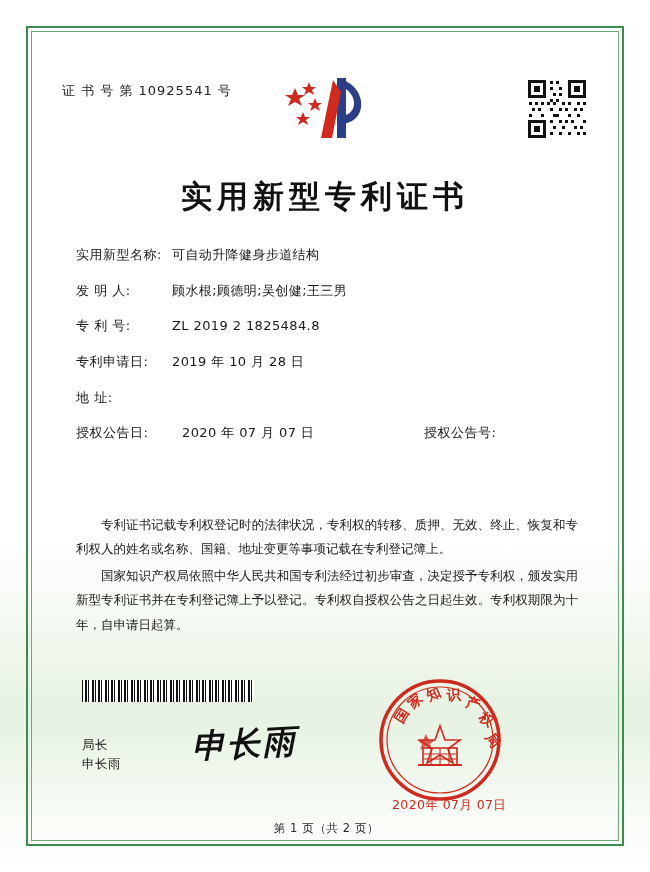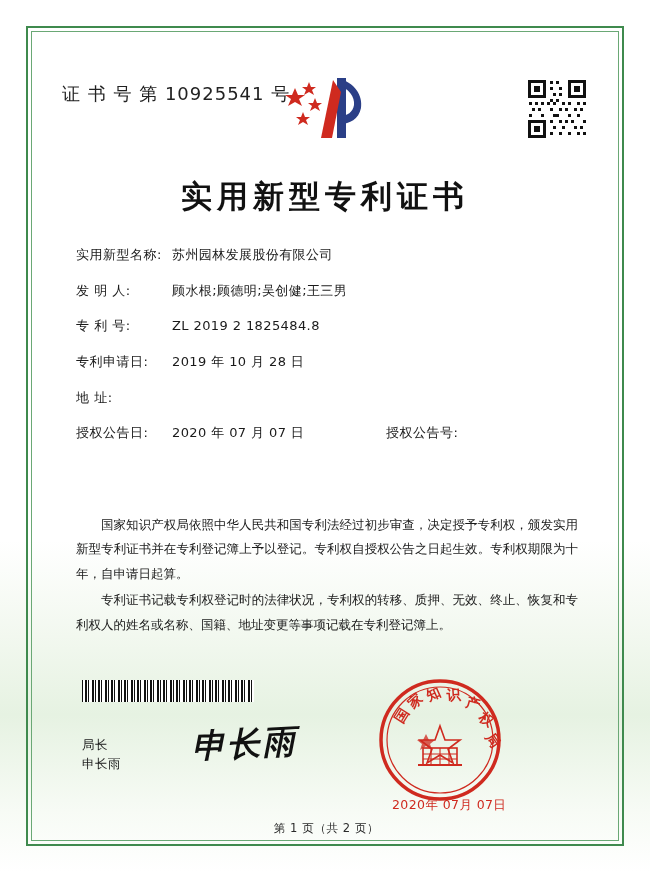--- a/index.html
+++ b/index.html
@@ -43,21 +43,21 @@
     bottom: 31px;
     border: 1px solid #6aa875;
     box-sizing: border-box;
   }
 
   
   .cert-number {
     position: absolute;
     left: 62px;
     top: 82px;
-    font-size: 18px;
+    font-size: 13px;
     letter-spacing: 1px;
     color: #222;
   }
 
   .logo {
     position: absolute;
     left: 50%;
     transform: translateX(-50%);
     top: 72px;
     width: 100px;
@@ -106,25 +106,27 @@
     letter-spacing: 0.5px;
     white-space: nowrap;
   }
   .field-value {
     flex: 1;
     letter-spacing: 0.4px;
   }
   .field-row.dual .field-value {
     flex: 0 0 auto;
     width: 214px;
+    margin-left: 10px;
   }
   .field-row.dual .field-label2 {
     flex: 0 0 auto;
     width: 100px;
     letter-spacing: 0.5px;
+    margin-left: 28px;
   }
   .field-row.dual .field-value2 {
     flex: 1;
     letter-spacing: 0.4px;
   }
 
   
   .body-text {
     position: absolute;
     left: 76px;
@@ -294,21 +296,21 @@
       </g>
     </svg>
   </div>
 
   <div class="title">实用新型专利证书</div>
 
   <div class="fields">
 
     <div class="field-row">
       <div class="field-label">实用新型名称:</div>
-      <div class="field-value">苏州园林发展股份有限公司</div>
+      <div class="field-value">可自动升降健身步道结构</div>
     </div>
 
     <div class="field-row">
       <div class="field-label">发 明 人:</div>
       <div class="field-value">顾水根;顾德明;吴创健;王三男</div>
     </div>
 
     <div class="field-row">
       <div class="field-label">专 利 号:</div>
       <div class="field-value">ZL 2019 2 1825484.8</div>
@@ -326,22 +328,22 @@
 
     <div class="field-row dual">
       <div class="field-label">授权公告日:</div>
       <div class="field-value">2020 年 07 月 07 日</div>
       <div class="field-label2">授权公告号:</div>
     </div>
 
   </div>
 
   <div class="body-text">
+    <p>专利证书记载专利权登记时的法律状况，专利权的转移、质押、无效、终止、恢复和专利权人的姓名或名称、国籍、地址变更等事项记载在专利登记簿上。</p>
     <p>国家知识产权局依照中华人民共和国专利法经过初步审查，决定授予专利权，颁发实用新型专利证书并在专利登记簿上予以登记。专利权自授权公告之日起生效。专利权期限为十年，自申请日起算。</p>
-    <p>专利证书记载专利权登记时的法律状况，专利权的转移、质押、无效、终止、恢复和专利权人的姓名或名称、国籍、地址变更等事项记载在专利登记簿上。</p>
   </div>
 
   <div class="barcode"></div>
 
   <div class="sig-label">
     <div>局长</div>
     <div>申长雨</div>
   </div>
 
   <div class="signature">申长雨</div>

